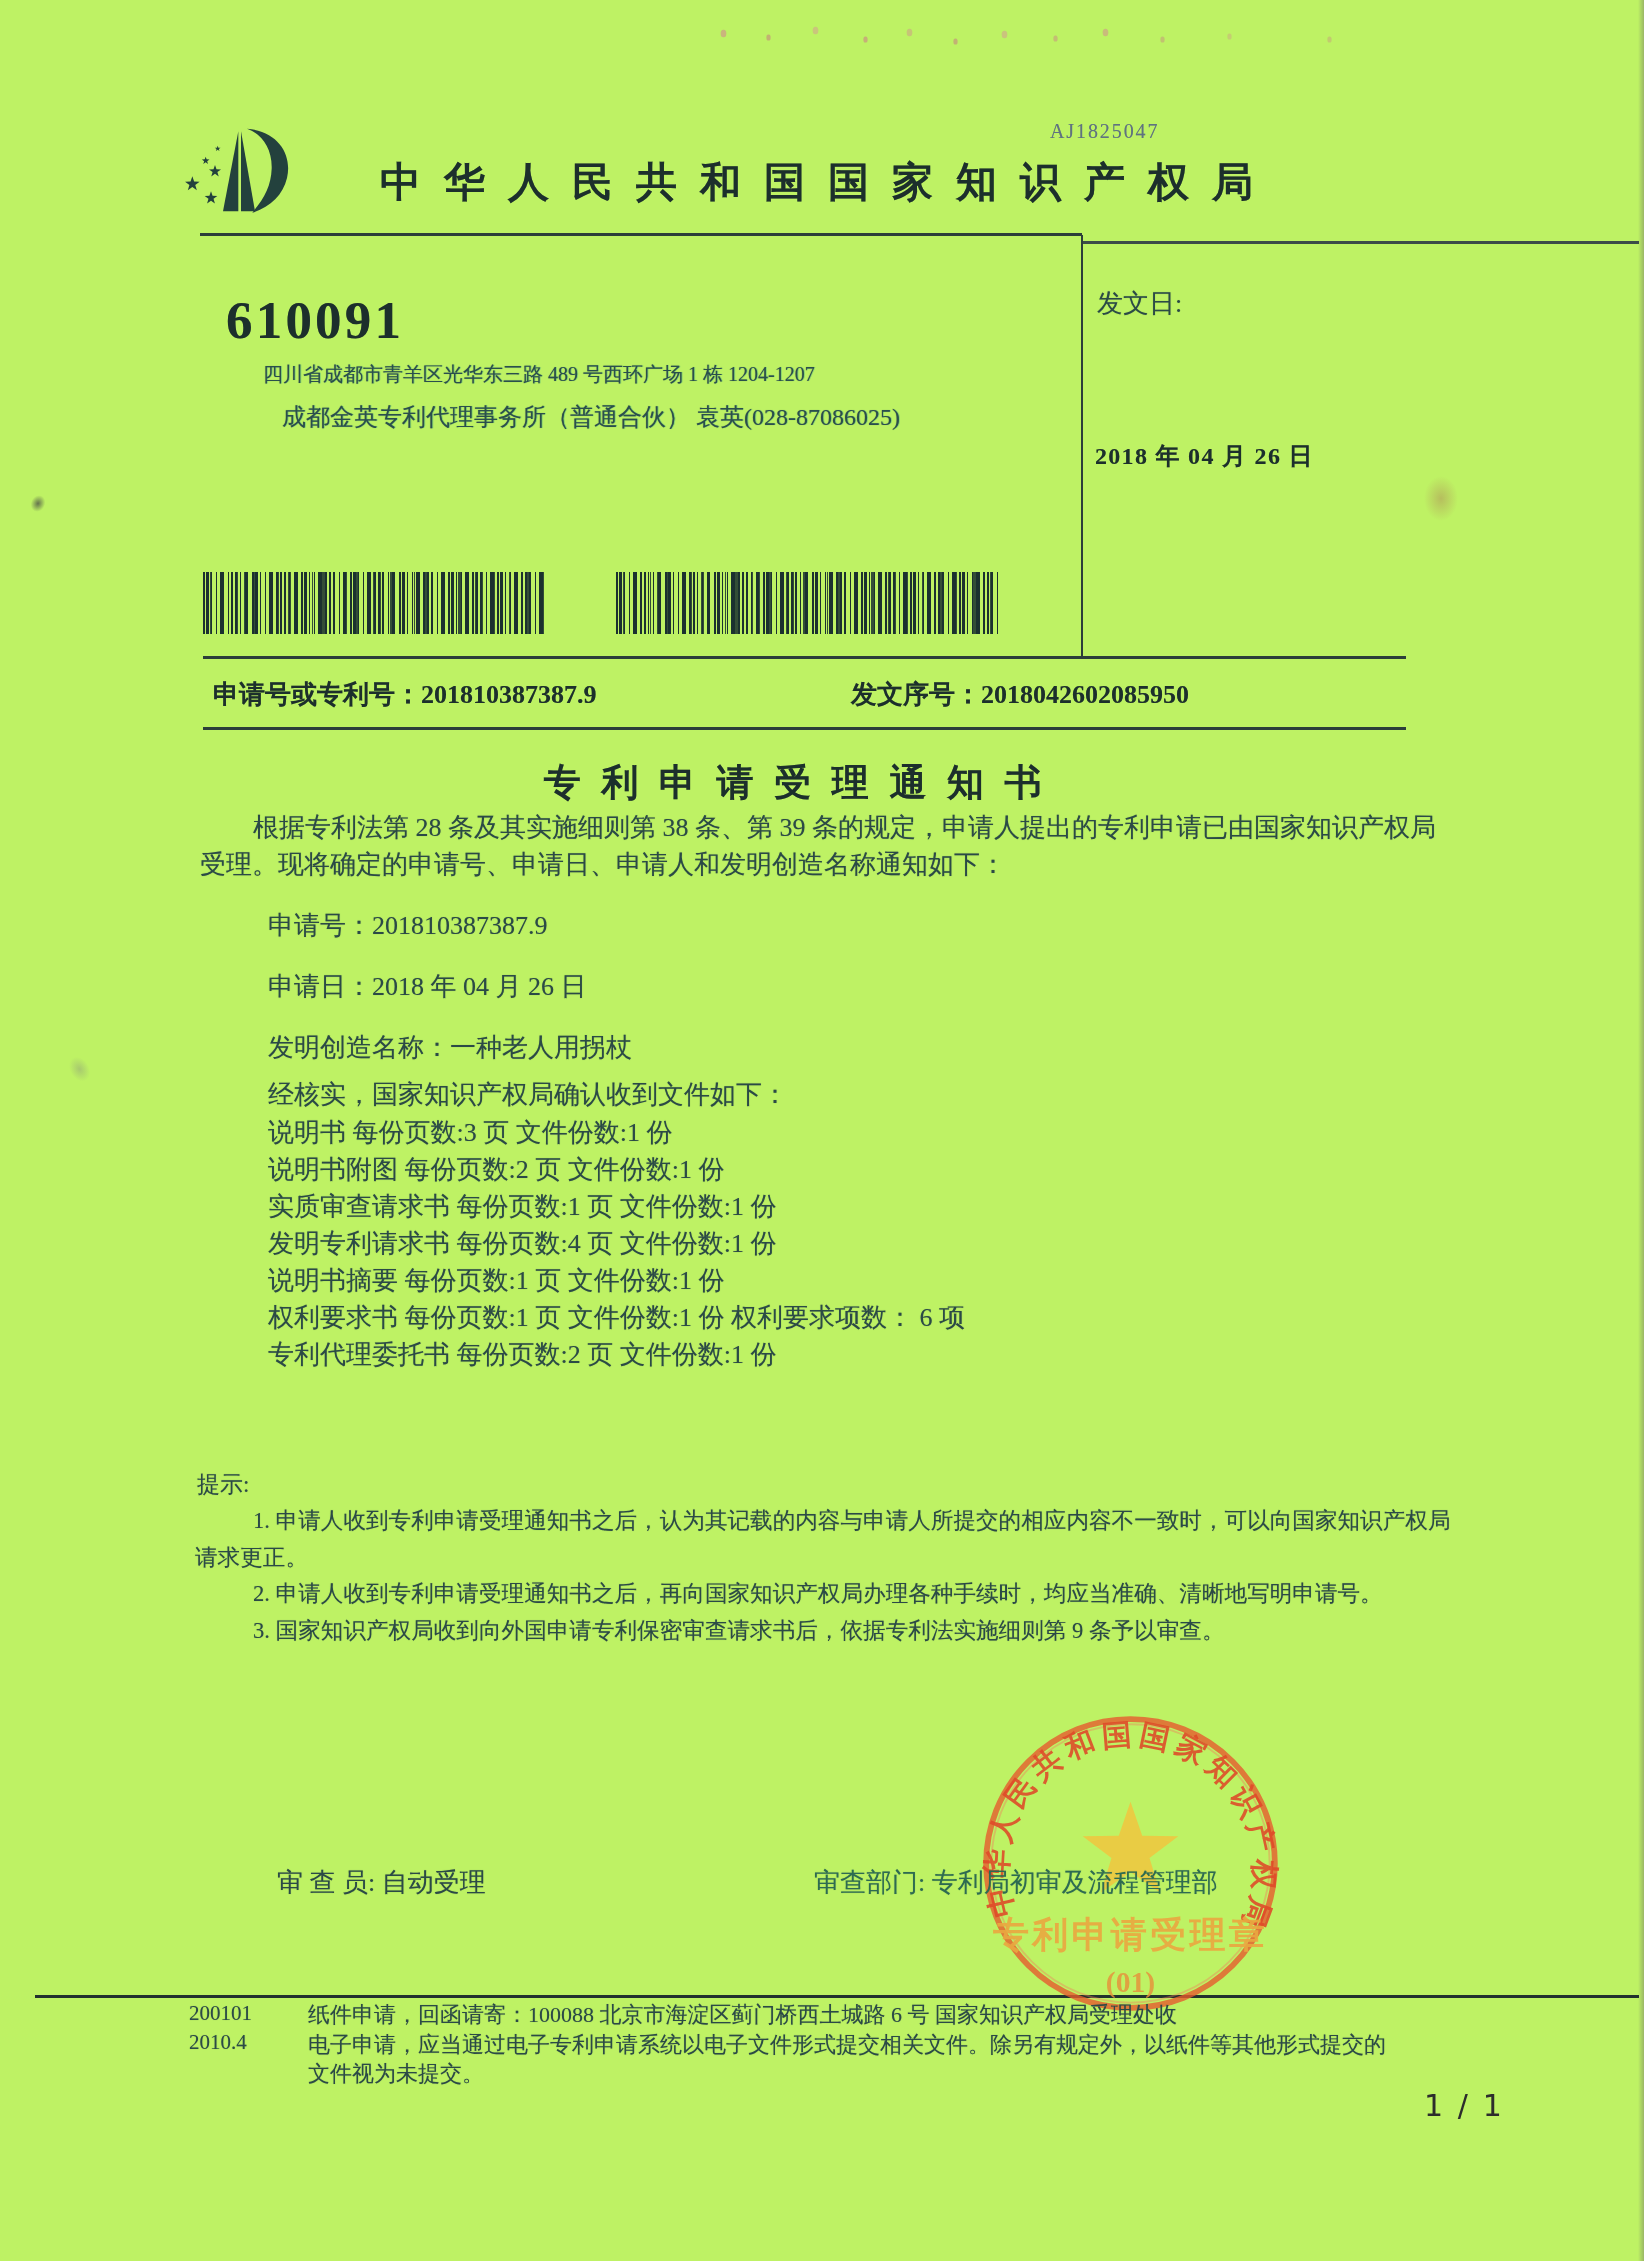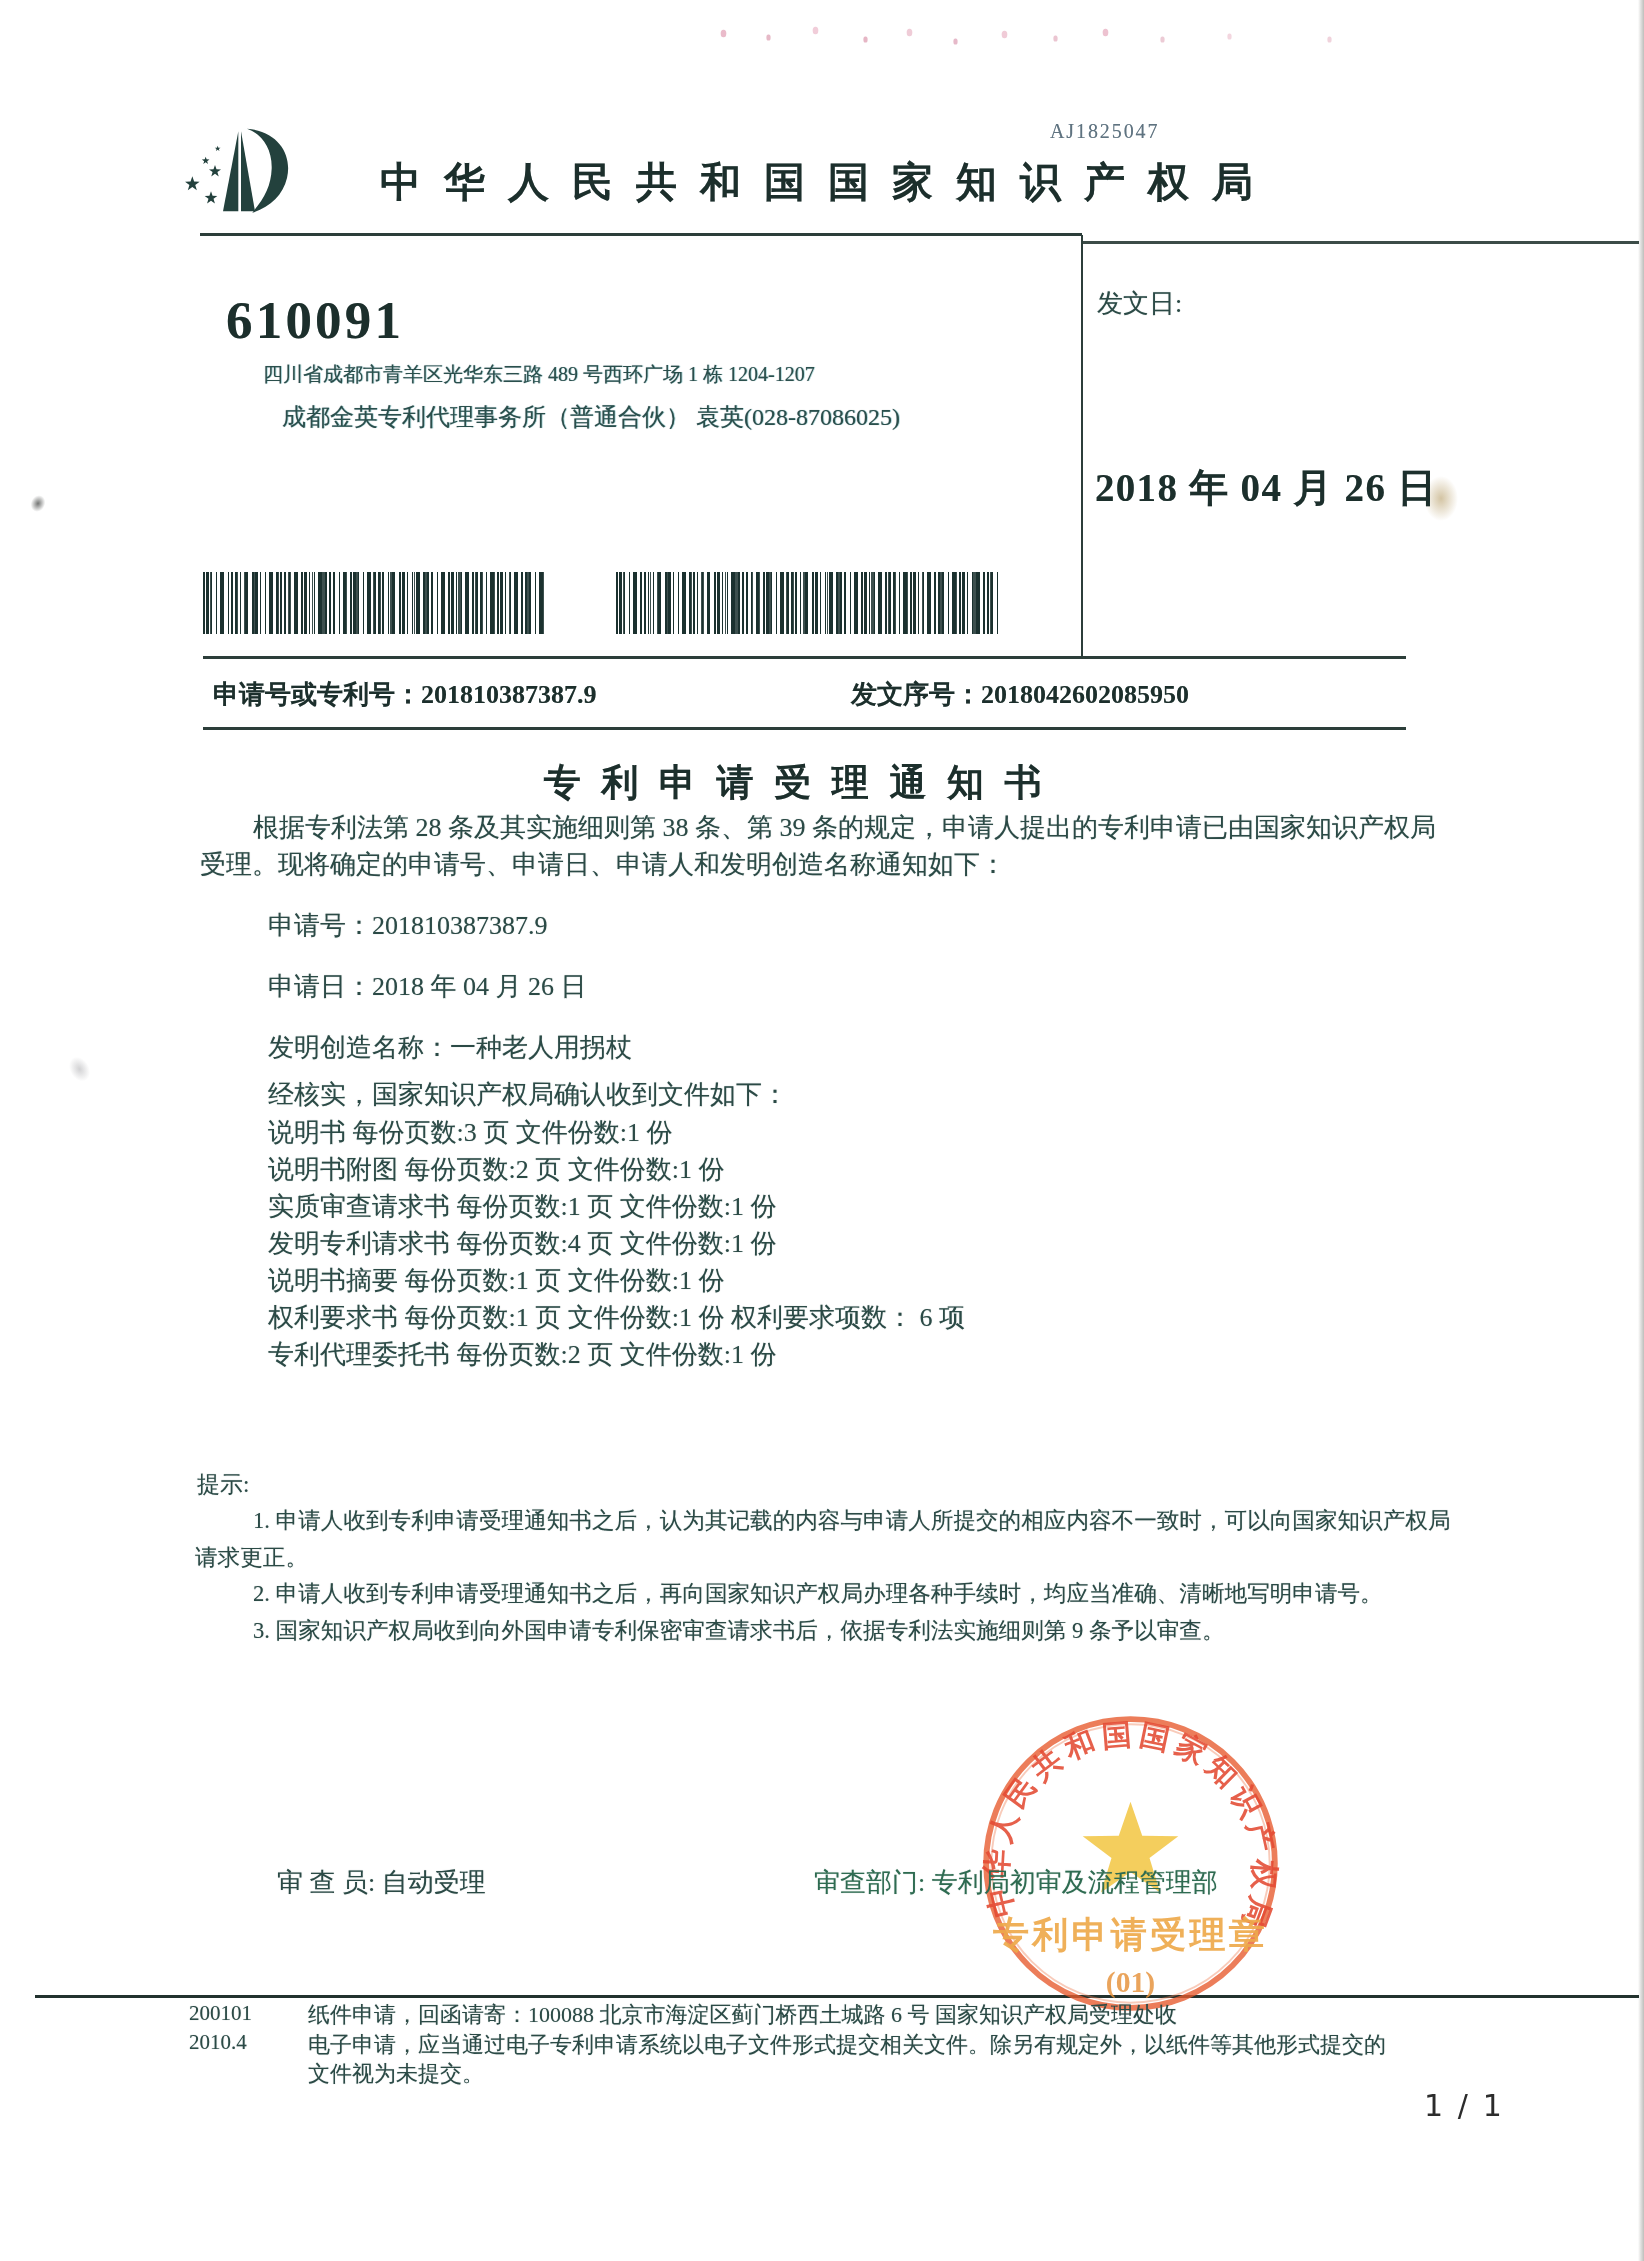--- a/index.html
+++ b/index.html
@@ -1,18 +1,18 @@
 <!DOCTYPE html>
 <html style="font-size:10.3px"><head>
 <meta charset="utf-8">
 <style>
   html,body{margin:0;padding:0;background:#d8d6d0;}
   .page{
     position:relative; width:1644px; height:2261px; margin:0 auto;
-    background:#ffffff; overflow:hidden;
+    background:#bef264; overflow:hidden;
     font-family:"Liberation Serif","DejaVu Serif",serif;
   }
   .abs{position:absolute; white-space:nowrap;}
   .ink{color:#2b4a46; text-shadow:0 0 1px rgba(43,74,70,.40);}
   .ink-dark{color:#1c2f2c; text-shadow:0 0 0.6px rgba(28,47,44,.45);}
   .cyanfringe{text-shadow:1px 0 0 rgba(0,145,155,.25), -0.6px 0 0 rgba(150,60,100,.12), 0 0 1px rgba(42,79,76,.4);}
   .bold{font-weight:bold;}
   .rule{position:absolute; background:#2c3e3a;}
   .barcode{
     position:absolute; top:572px; height:62px;
@@ -76,21 +76,21 @@
 
   <div class="rule" style="left:200px; top:233px; width:882px; height:3.2px;"></div>
   <div class="rule" style="left:1082px; top:241px; width:557px; height:2.6px; background:#3c4c48;"></div>
   <div class="rule" style="left:1081px; top:235px; width:1.9px; height:424px;"></div>
 
   <div class="abs ink-dark bold" style="left:226px; top:290px; font-size:53px; letter-spacing:3.2px;">610091</div>
   <div class="abs ink cyanfringe" style="left:263px; top:361px; font-size:20px; color:#2a4f4c;">四川省成都市青羊区光华东三路 489 号西环广场 1 栋 1204-1207</div>
   <div class="abs ink cyanfringe" style="left:282px; top:401px; font-size:24px; color:#2a4f4c;">成都金英专利代理事务所（普通合伙）  袁英(028-87086025)</div>
 
   <div class="abs ink" style="left:1097px; top:286px; font-size:26px;">发文日:</div>
-  <div class="abs ink-dark bold" style="left:1095px; top:461px; font-size:39px; letter-spacing:1.3px;">2018 年 04 月 26 日</div>
+  <div class="abs ink-dark bold" style="left:1095px; top:440px; font-size:24px; letter-spacing:1.3px;">2018 年 04 月 26 日</div>
 
   <div class="barcode" style="left:203px; width:342px;"></div>
   <div class="barcode" style="left:616px; width:384px;"></div>
 
   <div class="rule" style="left:203px; top:656px; width:1203px; height:3.2px;"></div>
 
   <div class="abs ink-dark bold" style="left:213px; top:677px; font-size:26px;">
     <span>申请号或专利号：</span><span>201810387387.9</span>
   </div>
   <div class="abs ink-dark bold" style="left:851px; top:677px; font-size:26px;">

